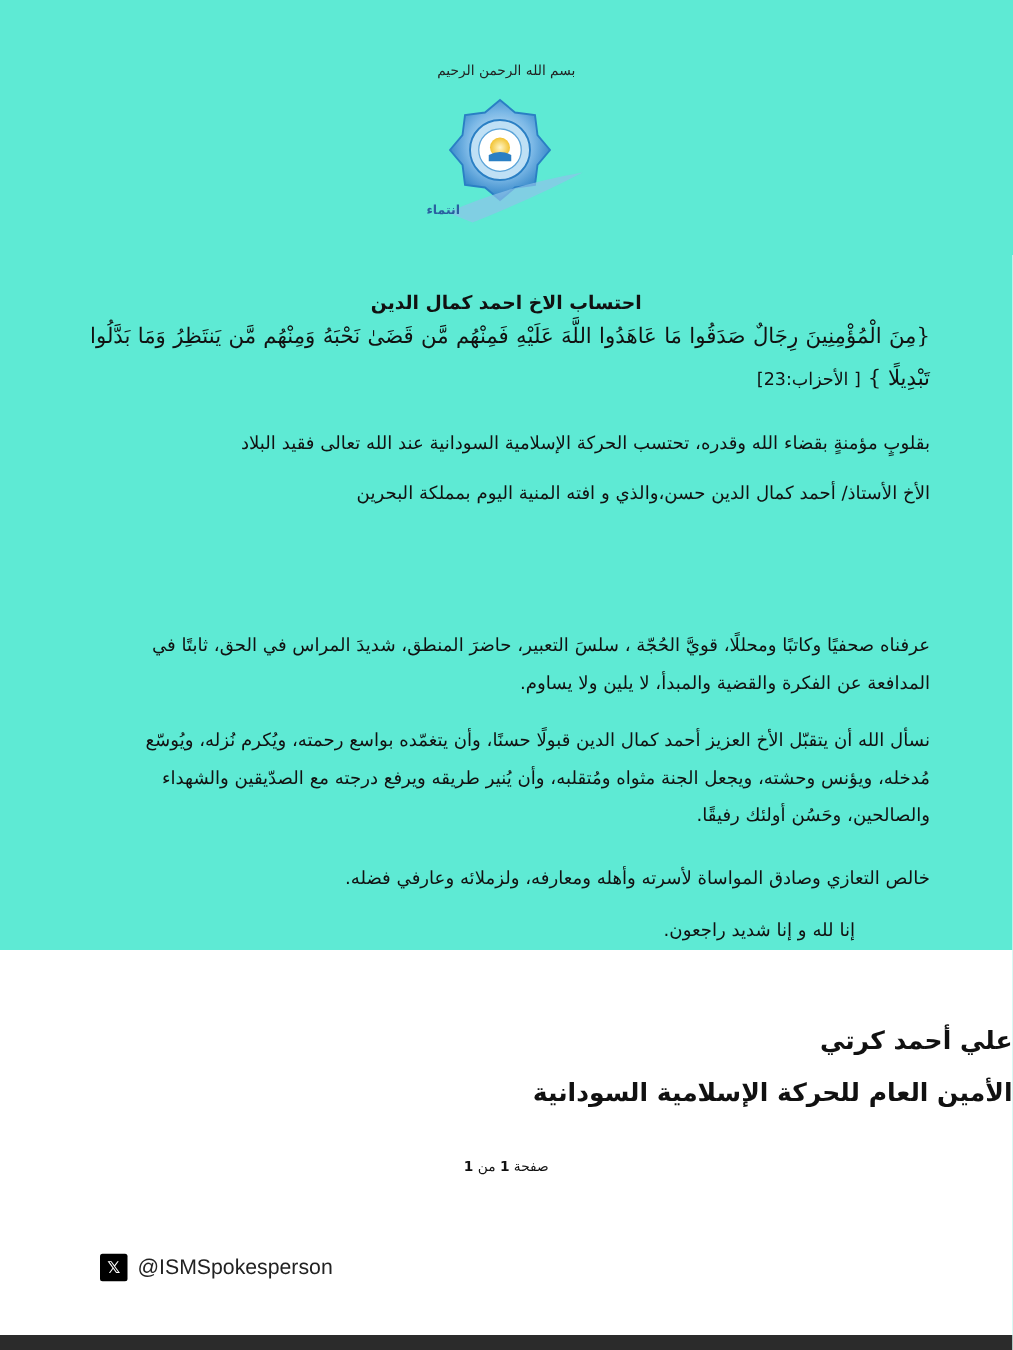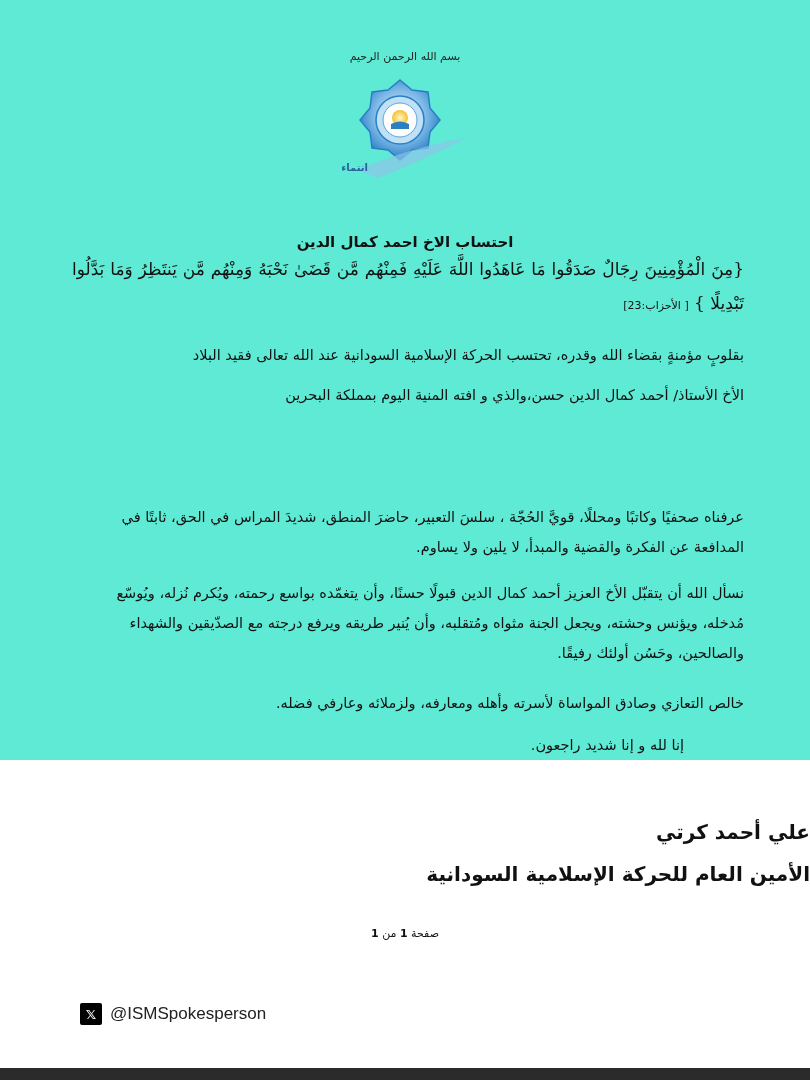--- a/index.html
+++ b/index.html
@@ -20,21 +20,21 @@
     .title {
       position: absolute; top: 208px; left: 0; width: 810px; text-align: center;
       font-size: 15px; font-weight: bold; direction: rtl; margin-top: 25px;
     }
 
     .verse {
       position: absolute; top: 252px; left: 72px; width: 672px;
       font-family: "DejaVu Serif", "Liberation Serif", serif;
       font-size: 17px; line-height: 34px; direction: rtl; text-align: justify;
     }
-    .verse .ref { font-family: "DejaVu Sans", sans-serif; font-size: 11px; }
+    .verse .ref { font-family: "DejaVu Sans", sans-serif; font-size: 14px; }
 
     .para {
       position: absolute; left: 72px; width: 672px; direction: rtl; text-align: right;
       font-size: 14.5px; line-height: 30px;
     }
     .p1 { top: 340px; }
     .p2 { top: 380px; }
     .p3 { top: 425px; }
     .p4 { top: 502px; }
     .p5 { top: 578px; }

